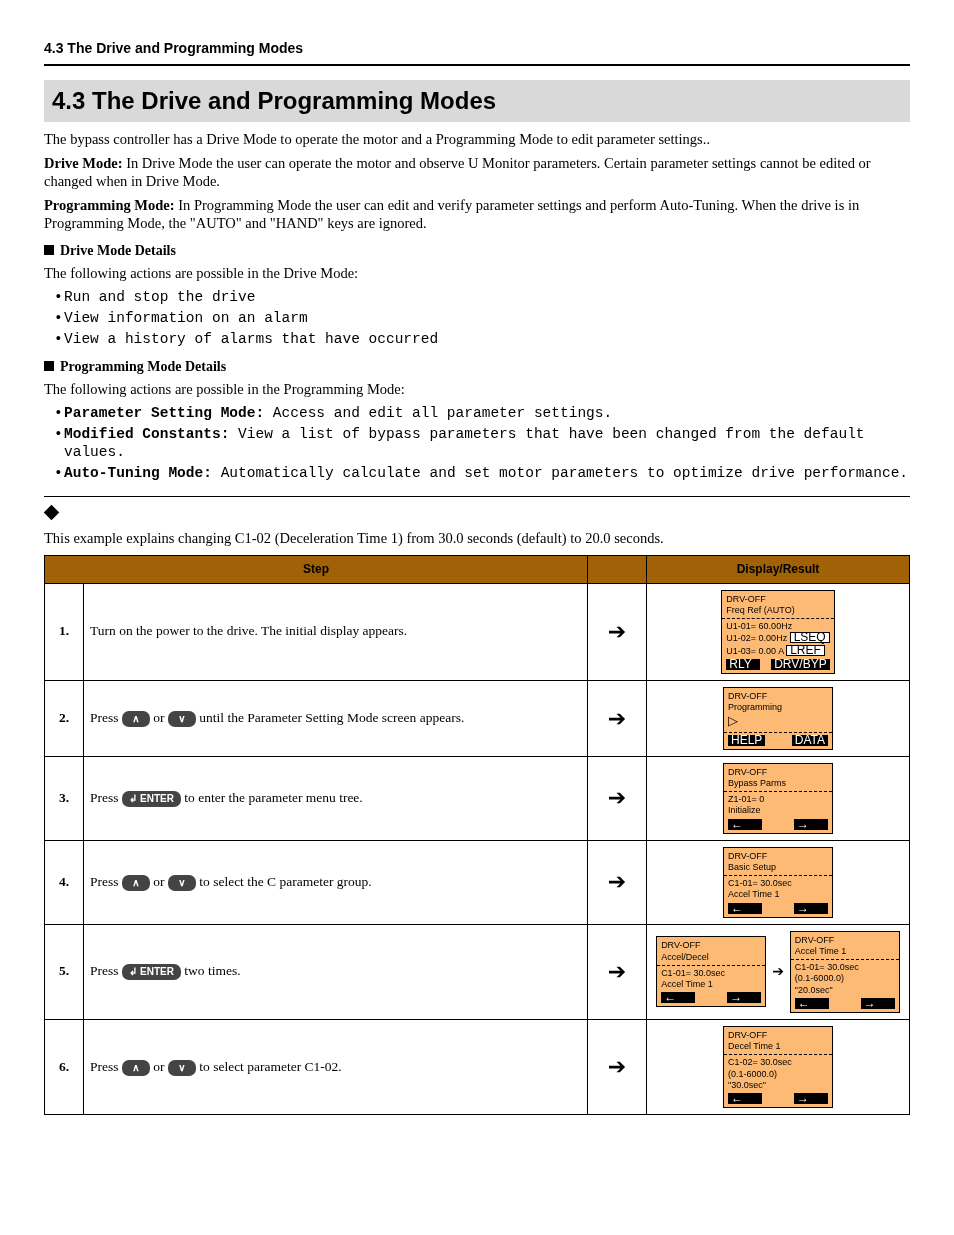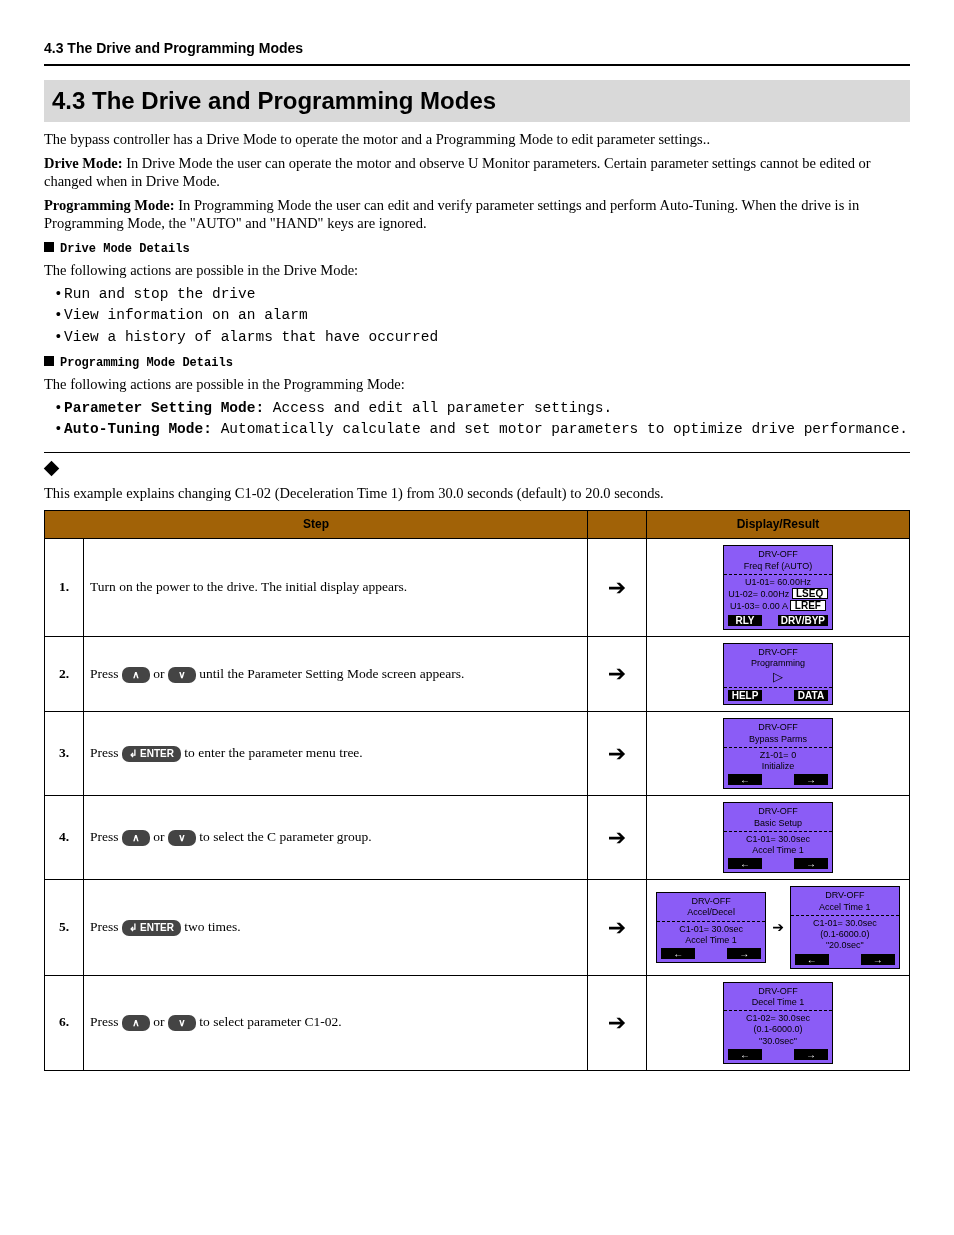--- a/index.html
+++ b/index.html
@@ -28,23 +28,23 @@
   h1.section {
     font-family: Arial, Helvetica, sans-serif;
     font-weight: bold;
     font-size: 24px;
     background: #d9d9d9;
     padding: 6px 8px;
     margin: 0 0 8px 0;
   }
   p { margin: 0 0 6px 0; }
   .sub1 {
-    font-family: Liberation Mono, monospace;
-    font-weight: bold;
-    font-size: 12px;
+    font-family: Liberation Serif, serif;
+    font-weight: bold;
+    font-size: 14px;
     margin: 10px 0 4px 0;
   }
   .sub1 .sq {
     display: inline-block;
     width: 10px; height: 10px;
     background: #000;
     margin-right: 6px;
     vertical-align: 0;
   }
   .sub2 {
@@ -114,41 +114,40 @@
     min-width: 14px;
     text-align: center;
   }
   .lcd {
     display: inline-block;
     border: 1px solid #000;
     padding: 3px 4px;
     font-family: Arial, Helvetica, sans-serif;
     font-size: 9px;
     line-height: 1.25;
-    text-align: center;
+    text-align: left;
     min-width: 100px;
-    background: #8b5cf6;
+    background: #fdba74;
     vertical-align: middle;
   }
   .lcd .hr { border-top: 1px dashed #000; margin: 2px -4px; }
   .ftr-row {
     display: flex;
     justify-content: space-between;
     gap: 4px;
     margin-top: 2px;
   }
   .ft {
     display: inline-block;
     background: #000;
     color: #fff;
-    font-size: 10px;
+    font-size: 12px;
     padding: 0 3px;
     line-height: 11px;
     min-width: 28px;
-    font-weight: bold;
   }
   .ft.hollow { background: #fff; color: #000; border: 1px solid #000; line-height: 9px; }
   .twin { display: inline-flex; align-items: center; gap: 6px; }
   .twin .mid-arrow { font-size: 14px; }
 </style>
 </head>
 <body>
 
 <div class="running-head">4.3 The Drive and Programming Modes</div>
 <hr class="head-rule">
@@ -168,20 +167,21 @@
 <ul class="bul">
   <li>Run and stop the drive</li>
   <li>View information on an alarm</li>
   <li>View a history of alarms that have occurred</li>
 </ul>
 
 <div class="sub1"><span class="sq"></span><span>Programming Mode Details</span></div>
 <p>The following actions are possible in the Programming Mode:</p>
 <ul class="bul">
   <li><span class="b">Parameter Setting Mode:</span><span> Access and edit all parameter settings.</span></li>
+  <li><span class="b">Modified Constants:</span><span> View a list of bypass parameters that have been changed from the default values.</span></li>
   <li><span class="b">Auto-Tuning Mode:</span><span> Automatically calculate and set motor parameters to optimize drive performance.</span></li>
 </ul>
 
 <div class="sub2"><span class="diam"></span></div>
 <p>This example explains changing C1-02 (Deceleration Time 1) from 30.0 seconds (default) to 20.0 seconds.</p>
 
 <table class="steps">
   <thead>
     <tr>
       <th colspan="2">Step</th>

